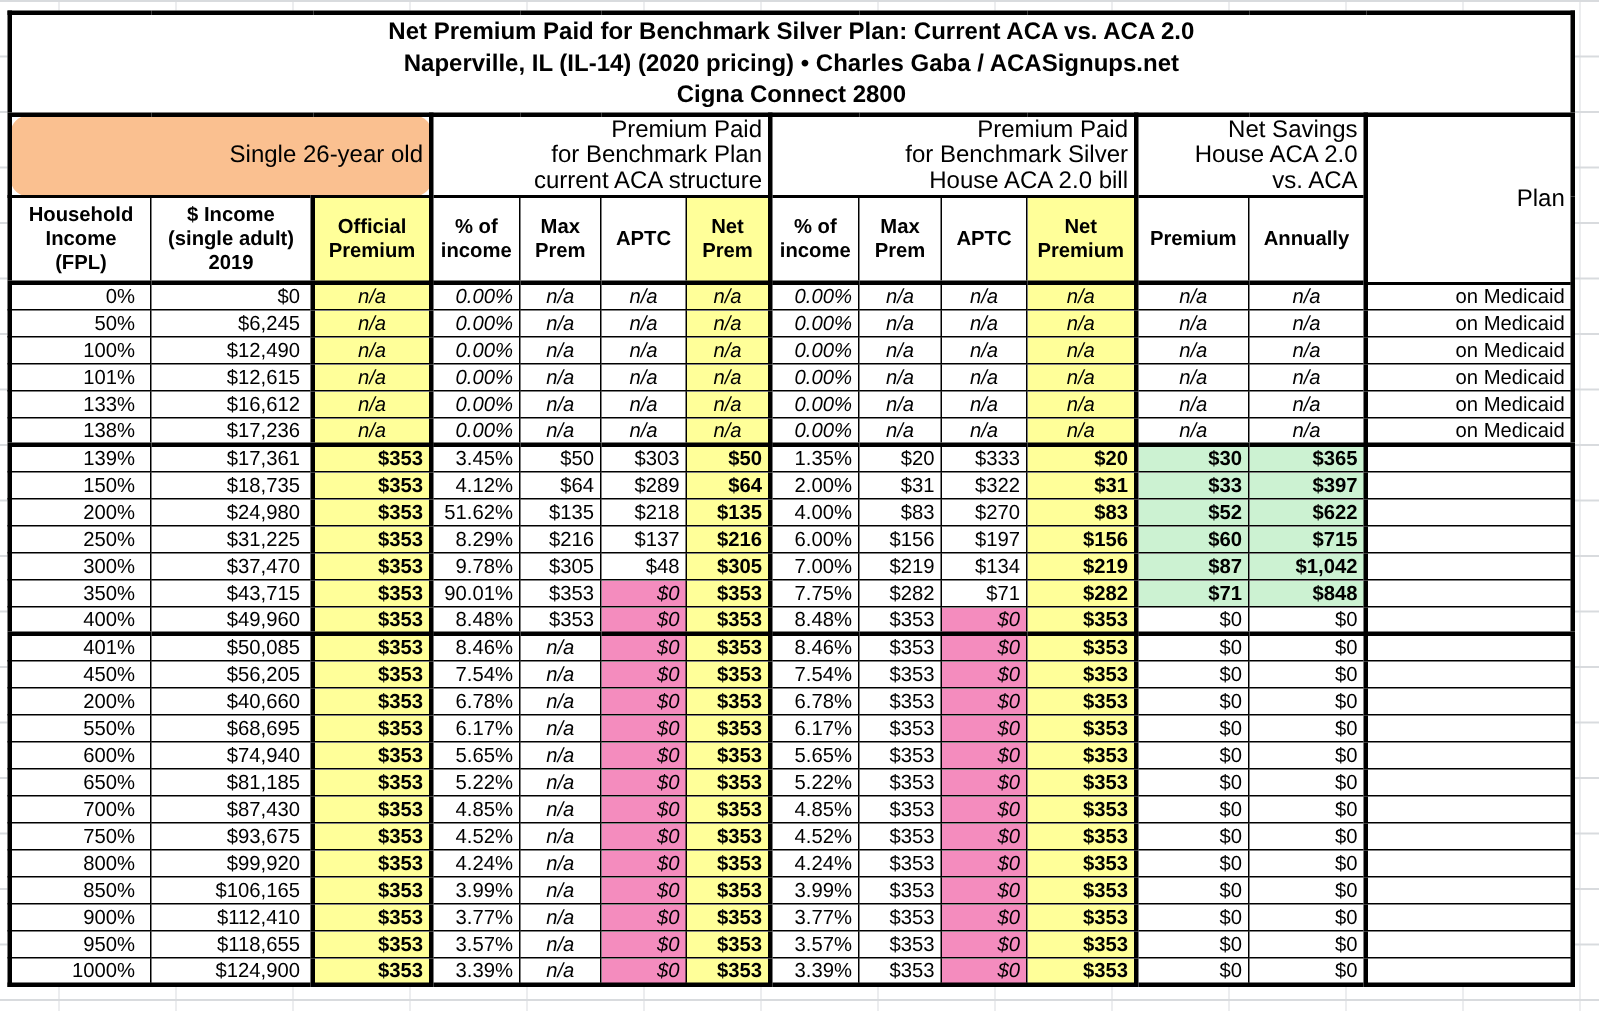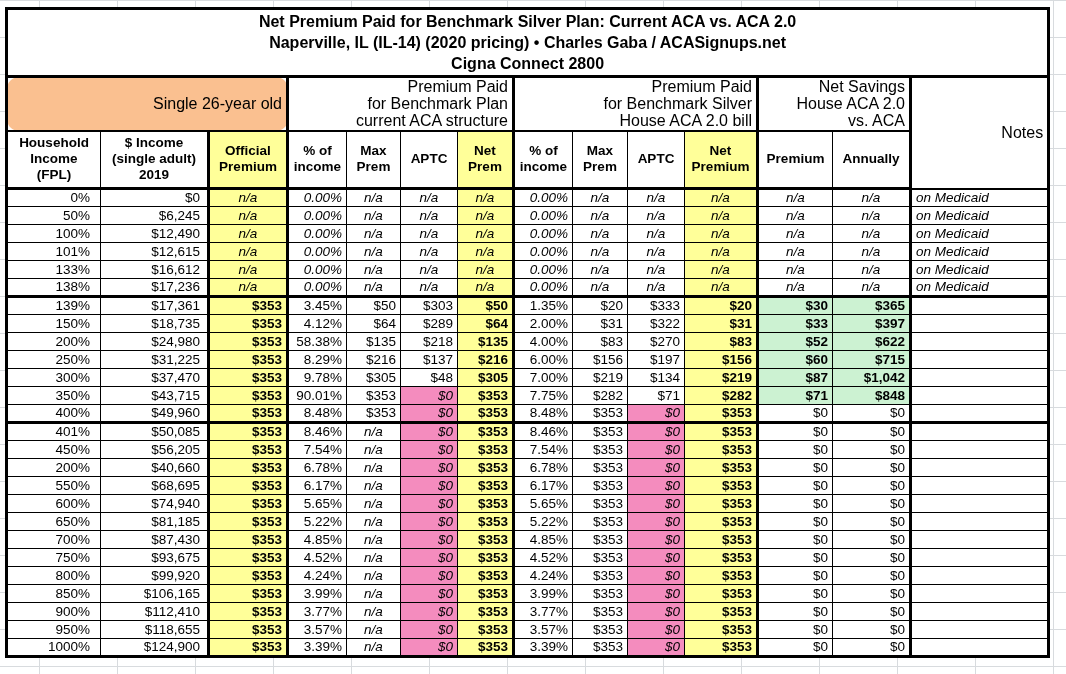--- a/index.html
+++ b/index.html
@@ -95,21 +95,21 @@
   tbody tr { height: 18px; }
   tbody td { text-align: right; }
   td.t-fpl    { padding-right: 10px; }
   td.t-income { padding-right: 7px; }
   td.t-hl     { background: var(--highlight-yellow, #ffff99); }
   td.money    { font-weight: bold; }
   td.pink     { background: var(--highlight-pink, #f48cbe); font-style: italic; }
   td.green    { background: var(--highlight-green, #ccf2d2); font-weight: bold; }
   td.na       { text-align: center; font-style: italic; font-weight: normal; }
   td.ital     { font-style: italic; }
-  td.t-notes  { text-align: left; font-style: italic; }
+  td.t-notes  { text-align: right; }
   tr.section-end td { border-bottom-width: 3px; }
 </style>
 </head>
 <body>
 
 <div id="sheet">
   <table>
     <colgroup>
       <col class="c1">
         <col class="c2">
@@ -136,21 +136,21 @@
         <th colspan="3" class="profile">Single 26-year old</th>
         <th colspan="4" class="vr">Premium Paid
 for Benchmark Plan
 current ACA structure</th>
         <th colspan="4" class="vr">Premium Paid
 for Benchmark Silver
 House ACA 2.0 bill</th>
         <th colspan="2" class="vr">Net Savings
 House ACA 2.0
 vs. ACA</th>
-        <th rowspan="2" class="notes-head">Notes</th>
+        <th rowspan="2" class="notes-head">Plan</th>
       </tr>
       <tr class="sub-row">
         <th>Household
 Income
 (FPL)</th>
         <th>$ Income
 (single adult)
 2019</th>
         <th class="hl vl vr">Official
 Premium</th>
@@ -298,21 +298,21 @@
           <td class="t-aptc">$322</td>
           <td class="t-hl money">$31</td>
           <td class="t-sav green">$33</td>
           <td class="t-sav green">$397</td>
           <td class="t-notes"></td>
         </tr>
         <tr>
           <td class="t-fpl">200%</td>
           <td class="t-income">$24,980</td>
           <td class="t-hl money">$353</td>
-          <td class="t-pct">58.38%</td>
+          <td class="t-pct">51.62%</td>
           <td class="t-num">$135</td>
           <td class="t-aptc">$218</td>
           <td class="t-hl money">$135</td>
           <td class="t-pct">4.00%</td>
           <td class="t-num">$83</td>
           <td class="t-aptc">$270</td>
           <td class="t-hl money">$83</td>
           <td class="t-sav green">$52</td>
           <td class="t-sav green">$622</td>
           <td class="t-notes"></td>

